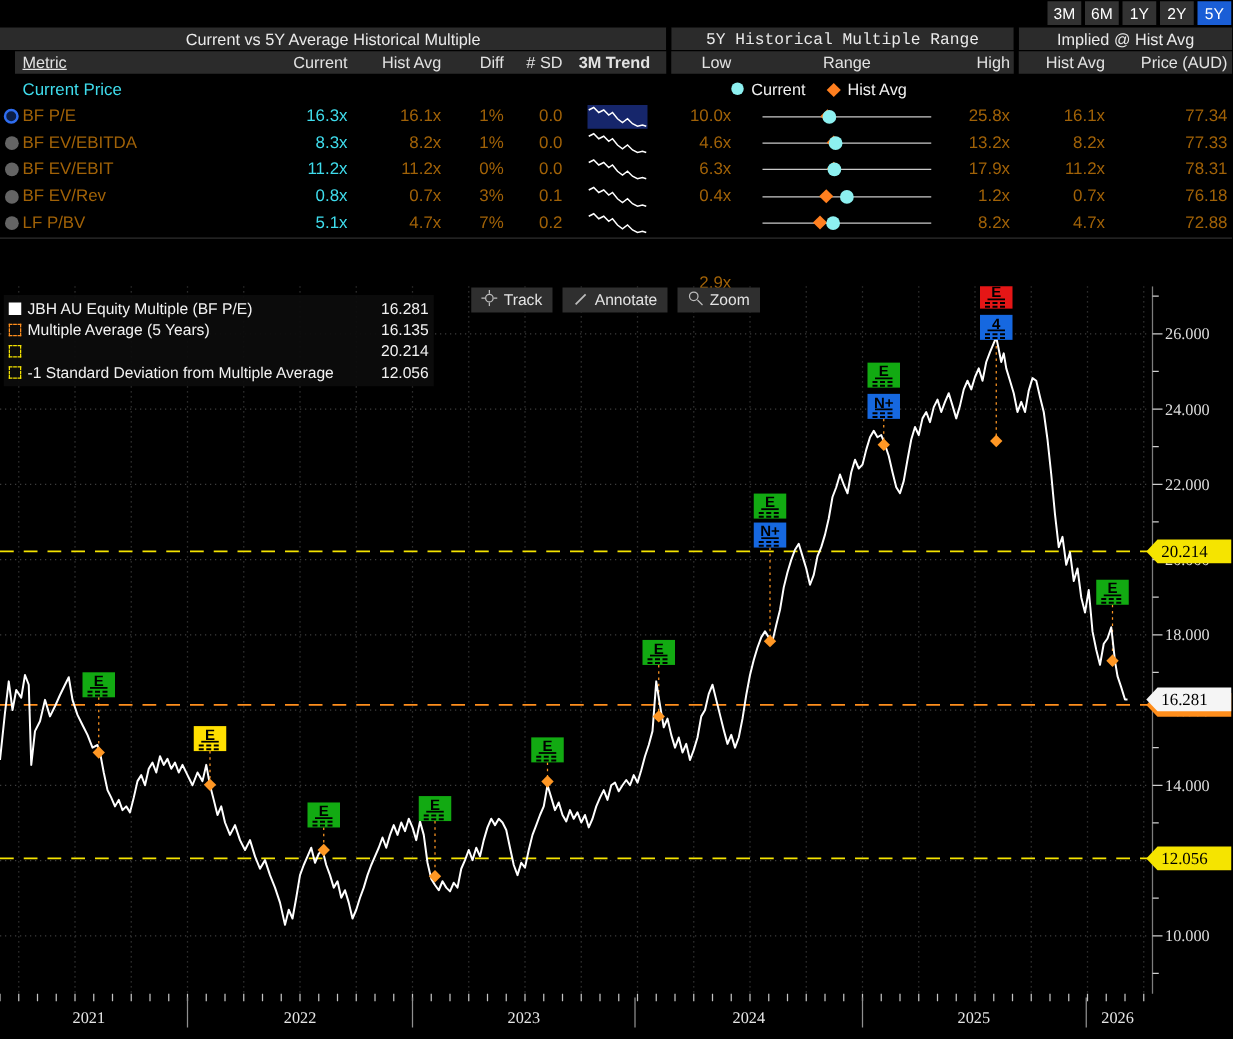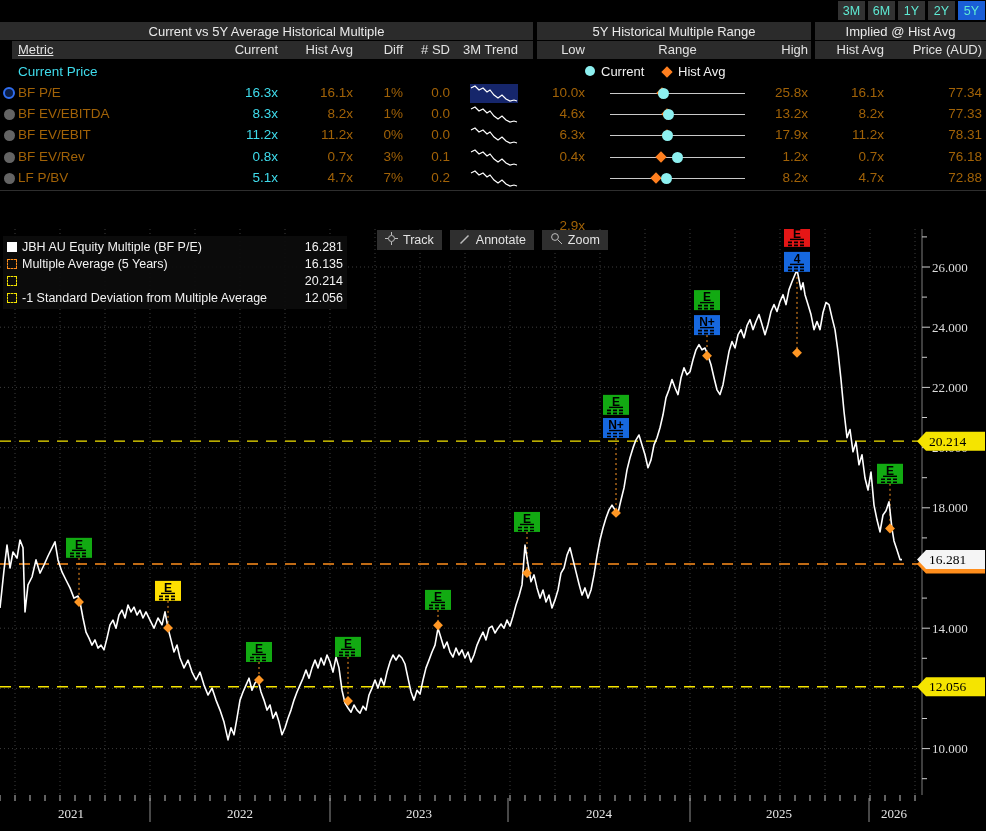--- a/index.html
+++ b/index.html
@@ -1,21 +1,21 @@
 <!DOCTYPE html>
 <html><head>
 <meta charset="utf-8">
 <style>
   html,body{margin:0;padding:0;background:#000;}
   #app{position:relative;width:986px;height:831px;background:#000;overflow:hidden;
        font-family:"Liberation Sans",sans-serif;color:#e4e4e4;}
   
   .topbar{position:absolute;top:0;left:0;width:986px;height:22px;background:#000;}
   .pbtns{position:absolute;right:1px;top:1px;display:flex;gap:3px;}
-  .pbtn{width:27px;height:19px;background:#323232;color:#5eead4;font-size:12.5px;
+  .pbtn{width:27px;height:19px;background:#323232;color:#ffffff;font-size:12.5px;
         display:flex;align-items:center;justify-content:center;cursor:pointer;}
   .pbtn.sel{background:#1a5ed6;}
   
   .h1seg{position:absolute;top:22px;height:18px;background:#2b2b2b;color:#eaeaea;
          font-size:13px;display:flex;align-items:center;justify-content:center;}
   .hdr2{position:absolute;top:41px;left:12px;width:974px;height:18px;background:#2b2b2b;}
   .hlbl{position:absolute;top:1px;font-size:13px;color:#e2e2e2;white-space:nowrap;}
   .sepv{position:absolute;top:22px;width:4px;background:#000;height:168px;}
   
   .tbl{position:absolute;top:60px;left:0;width:986px;height:130px;background:#000;}
@@ -59,34 +59,34 @@
         <div class="pbtn">6M</div>
         <div class="pbtn">1Y</div>
         <div class="pbtn">2Y</div>
         <div class="pbtn sel">5Y</div>
       </div>
   </div>
 
   <div class="h1seg" style="left:0;width:533px;">
     <span>Current vs 5Y Average Historical Multiple</span>
   </div>
-  <div class="h1seg" style="left:537px;width:274px;">
+  <div class="h1seg" style="left:537px;width:274px;font-family:Liberation Mono, monospace;">
     <span>5Y Historical Multiple Range</span>
   </div>
   <div class="h1seg" style="left:815px;width:171px;">
     <span>Implied @ Hist Avg</span>
   </div>
 
   <div class="hdr2">
     <span class="hlbl" style="left:6px;text-decoration:underline;">Metric</span>
     <span class="hlbl" style="right:708px;">Current</span>
     <span class="hlbl" style="right:633px;">Hist Avg</span>
     <span class="hlbl" style="right:583px;">Diff</span>
     <span class="hlbl" style="right:536px;"># SD</span>
-    <span class="hlbl" style="left:451px;">3M Trend</span>
+    <span class="hlbl" style="left:451px;font-weight:bold;">3M Trend</span>
     <span class="hlbl" style="right:401px;">Low</span>
     <span class="hlbl" style="left:598px;width:135px;text-align:center;">Range</span>
     <span class="hlbl" style="right:178px;">High</span>
     <span class="hlbl" style="right:102px;">Hist Avg</span>
     <span class="hlbl" style="right:4px;">Price (AUD)</span>
   </div>
 
   <div class="tbl" id="tbl">
       <div class="trow" style="top: 2px; padding-left: 44px;">
         <span class="cell cyan" style="left: 18px;">Current Price</span>

